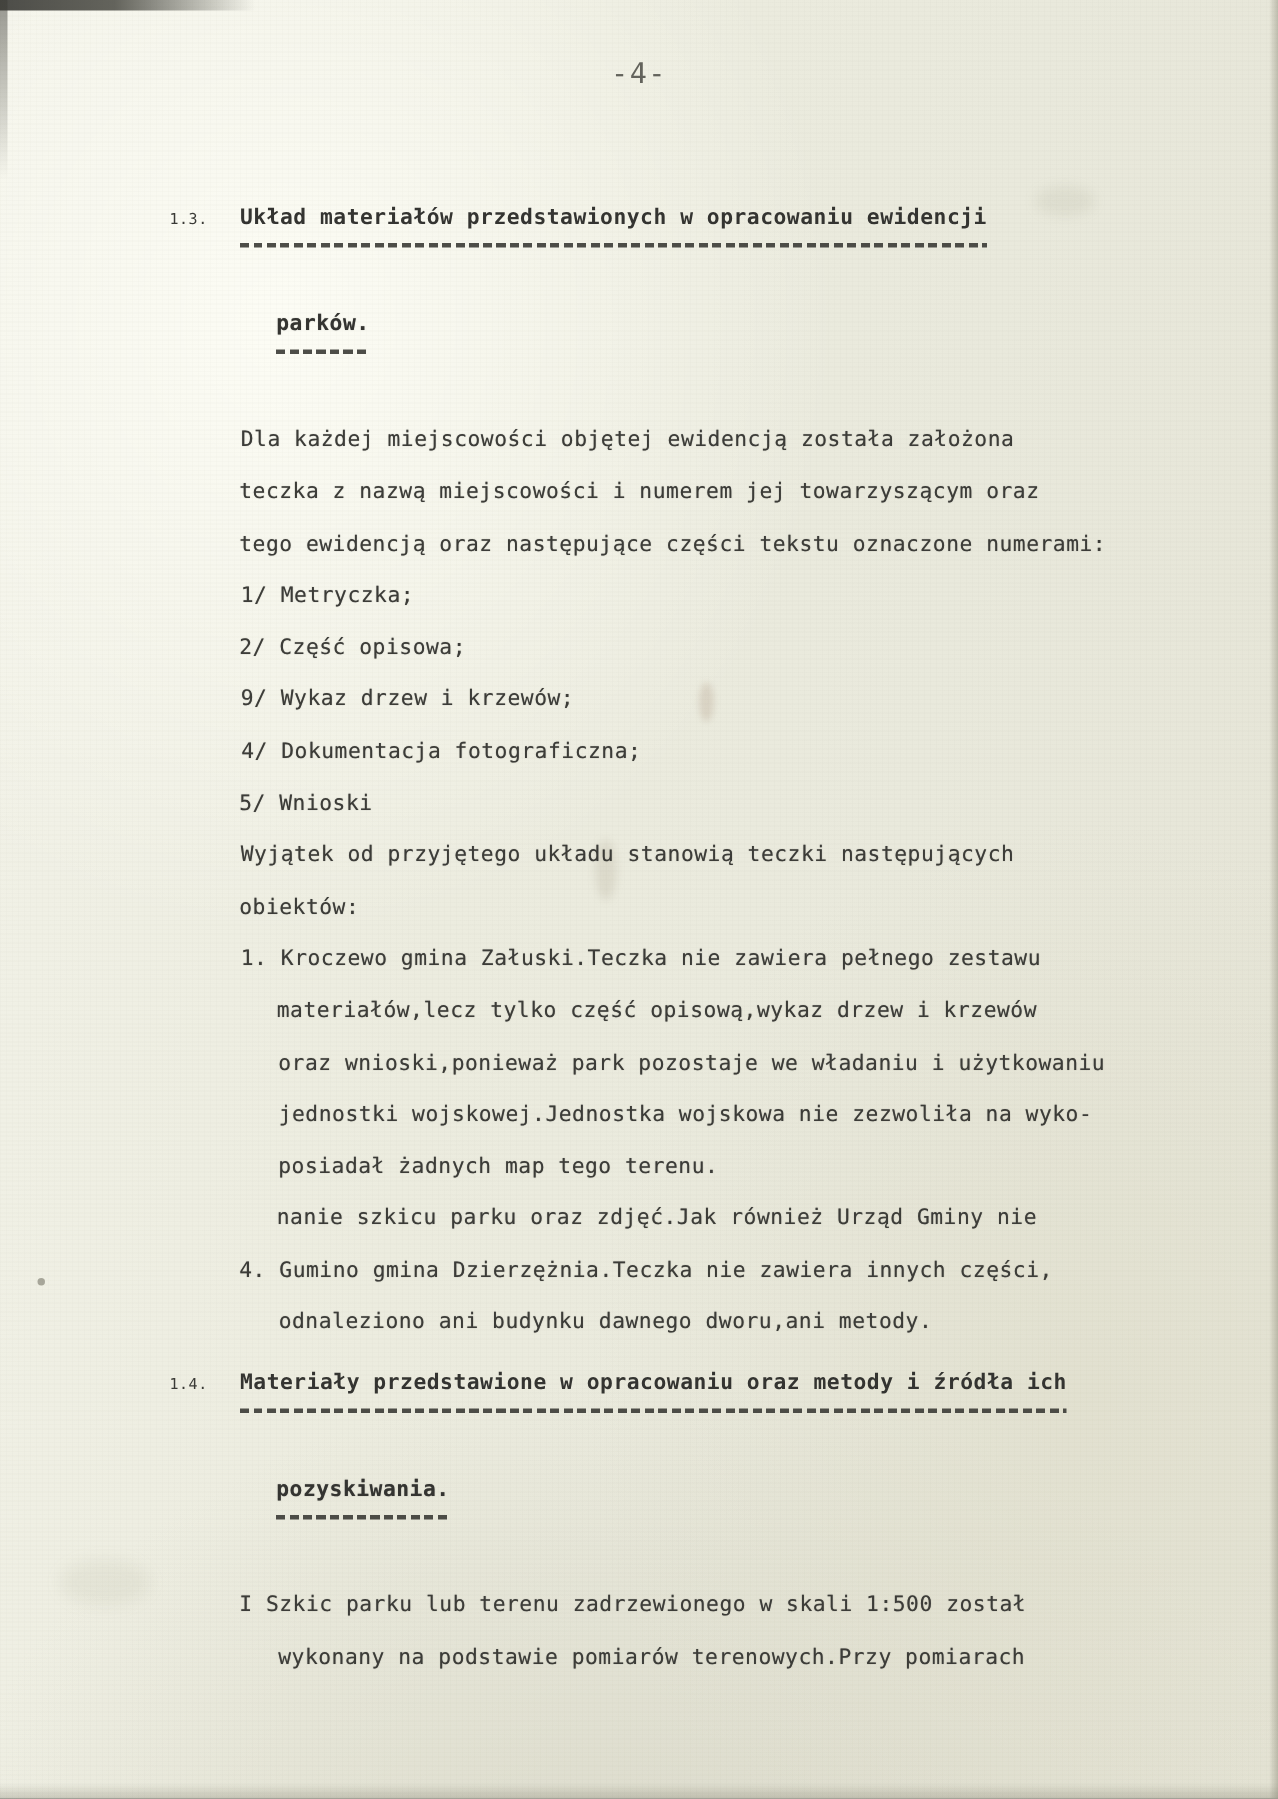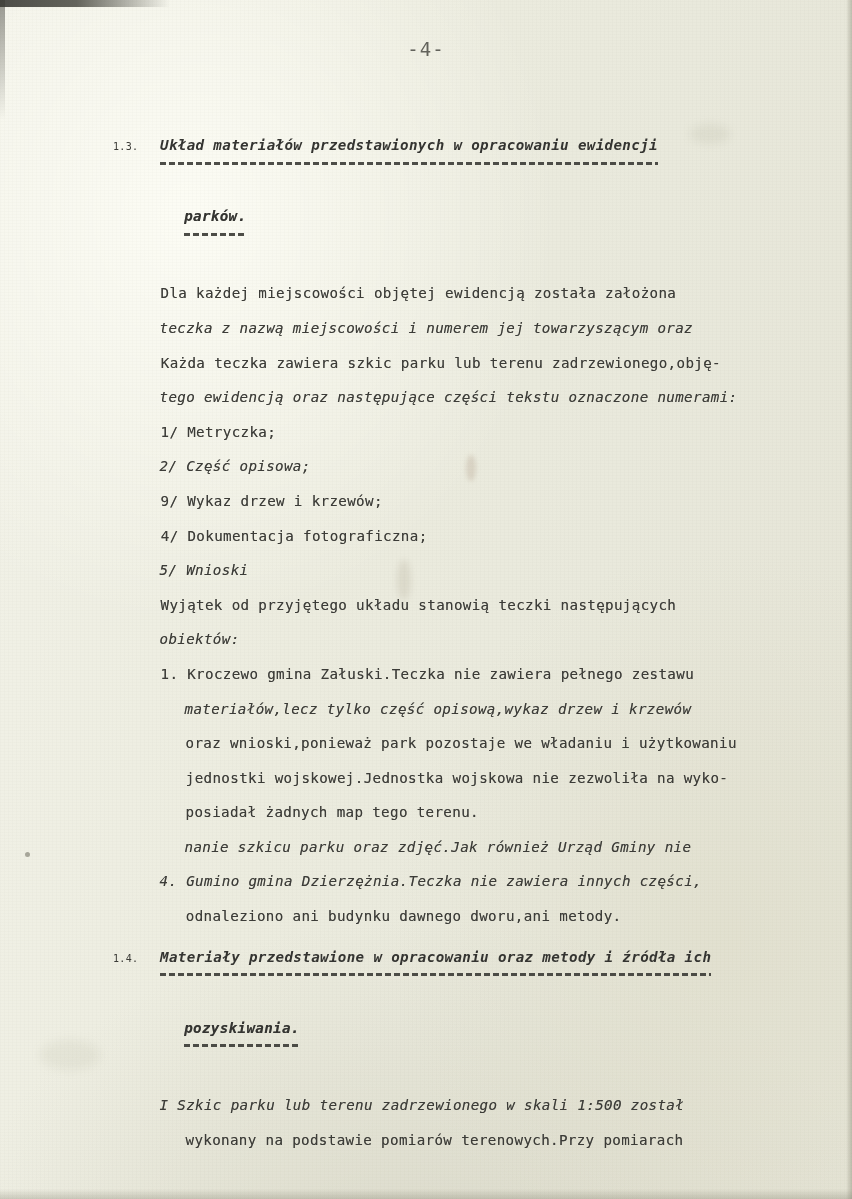--- a/index.html
+++ b/index.html
@@ -124,21 +124,20 @@
   .heading-txt {
     flex: 0 0 auto;
     font-size: 14.2px;
     line-height: 34.6px;
     letter-spacing: .35px;
     white-space: pre;
     color: #343431;
     font-weight: 600;
     position: relative;
     padding-bottom: 2px;
-    font-style: italic;
   }
   
   .heading-txt::after {
     content: "";
     position: absolute;
     left: 0; right: 0;
     bottom: 0px;
     height: 3px;
     background-image: repeating-linear-gradient(
       90deg,
@@ -152,21 +151,21 @@
     display: inline-block;
   }
 
   .indent-1 { padding-left: 47px; }   
   .indent-2 { padding-left: 72px; }   
 
   .spacer-sm { height: 6px; }
 
   
   .j1 { transform: translateX(0.5px); }
-  .j2 { transform: translateX(-0.5px); font-style: italic; }
+  .j2 { transform: translateX(-0.5px); }
   .j3 { transform: translateX(0.8px); }
 </style>
 </head>
 <body>
 
 <div class="page">
 
   <div class="grain"></div>
   <div class="edge-top"></div>
   <div class="edge-left"></div>
@@ -190,21 +189,20 @@
         <span class="heading-txt">Układ materiałów przedstawionych w opracowaniu ewidencji</span>
       </div>
       <div class="line">
         <span class="heading-txt heading-sub">parków.</span>
       </div>
 
       <div class="spacer-sm"></div>
 
       <div class="line indent-1 j1">Dla każdej miejscowości objętej ewidencją została założona</div>
       <div class="line indent-1 j2">teczka z nazwą miejscowości i numerem jej towarzyszącym oraz</div>
-      <div class="line indent-1 j3">Każda teczka zawiera szkic parku lub terenu zadrzewionego,obję-</div>
       <div class="line indent-1 j2">tego ewidencją oraz następujące części tekstu oznaczone numerami:</div>
 
       <div class="line indent-1 j1">1/ Metryczka;</div>
       <div class="line indent-1 j2">2/ Część opisowa;</div>
       <div class="line indent-1 j1">9/ Wykaz drzew i krzewów;</div>
       <div class="line indent-1 j3">4/ Dokumentacja fotograficzna;</div>
       <div class="line indent-1 j2">5/ Wnioski</div>
 
       <div class="line indent-1 j1">Wyjątek od przyjętego układu stanowią teczki następujących</div>
       <div class="line indent-1 j2">obiektów:</div>

